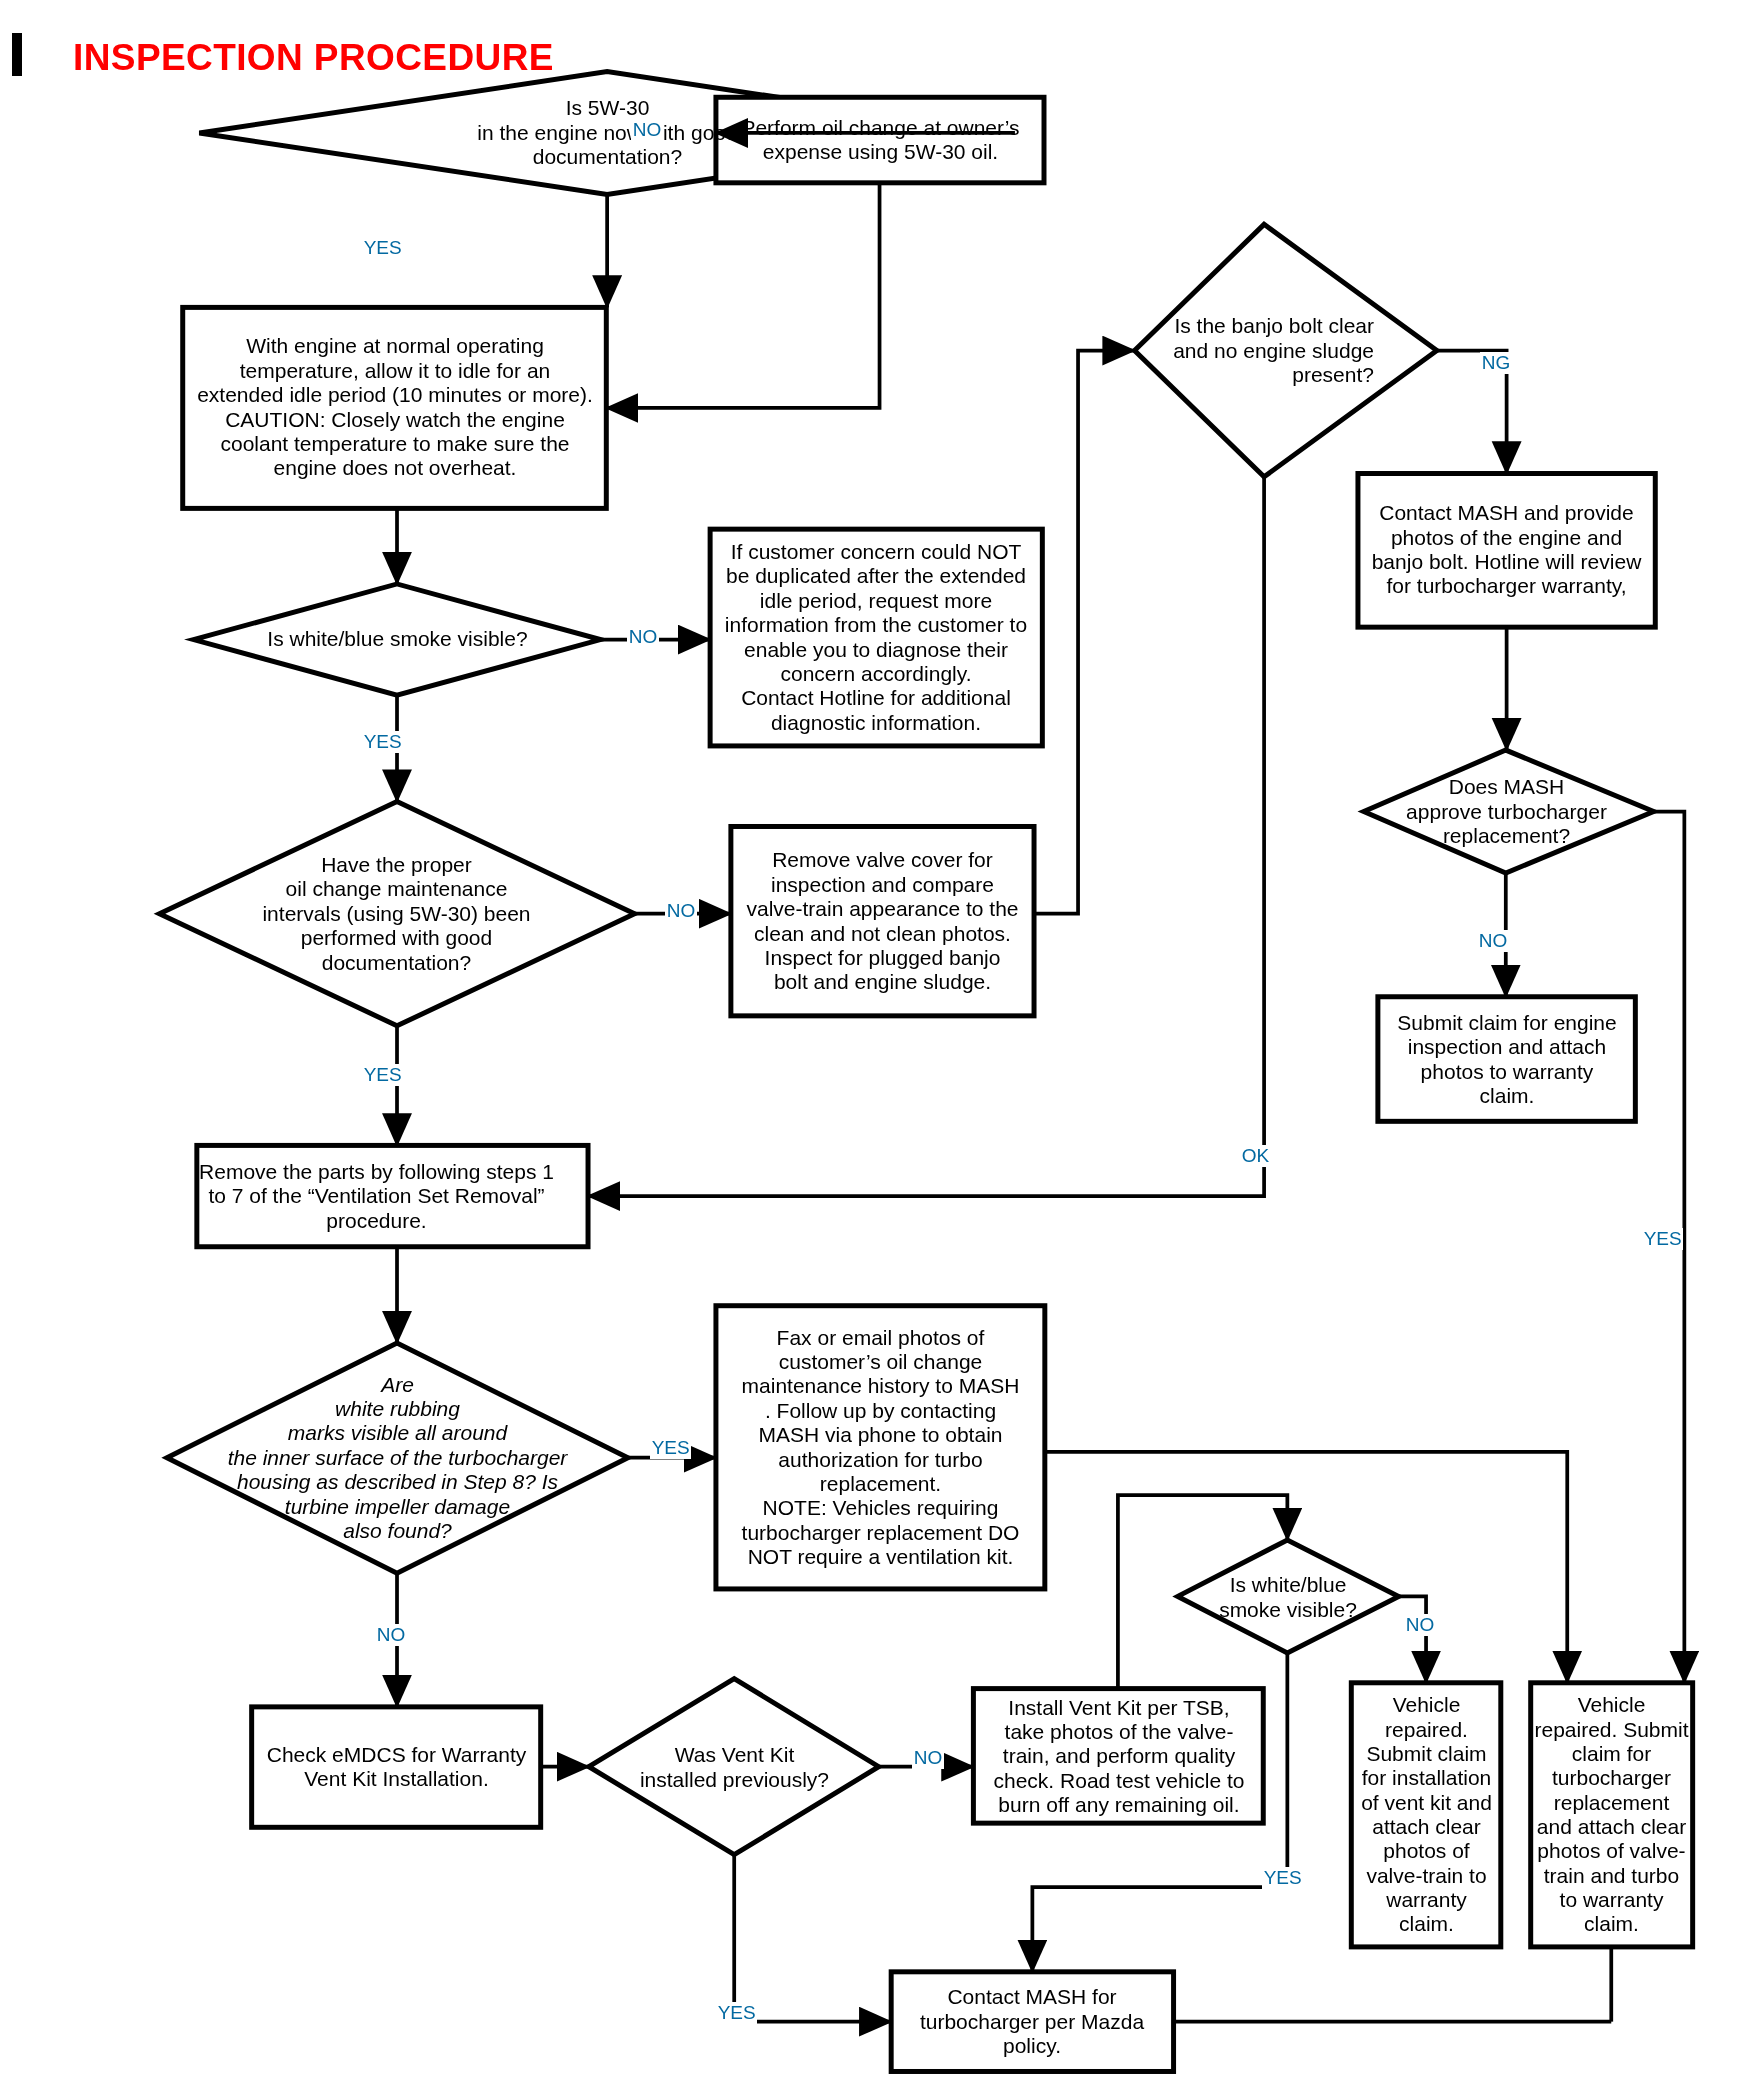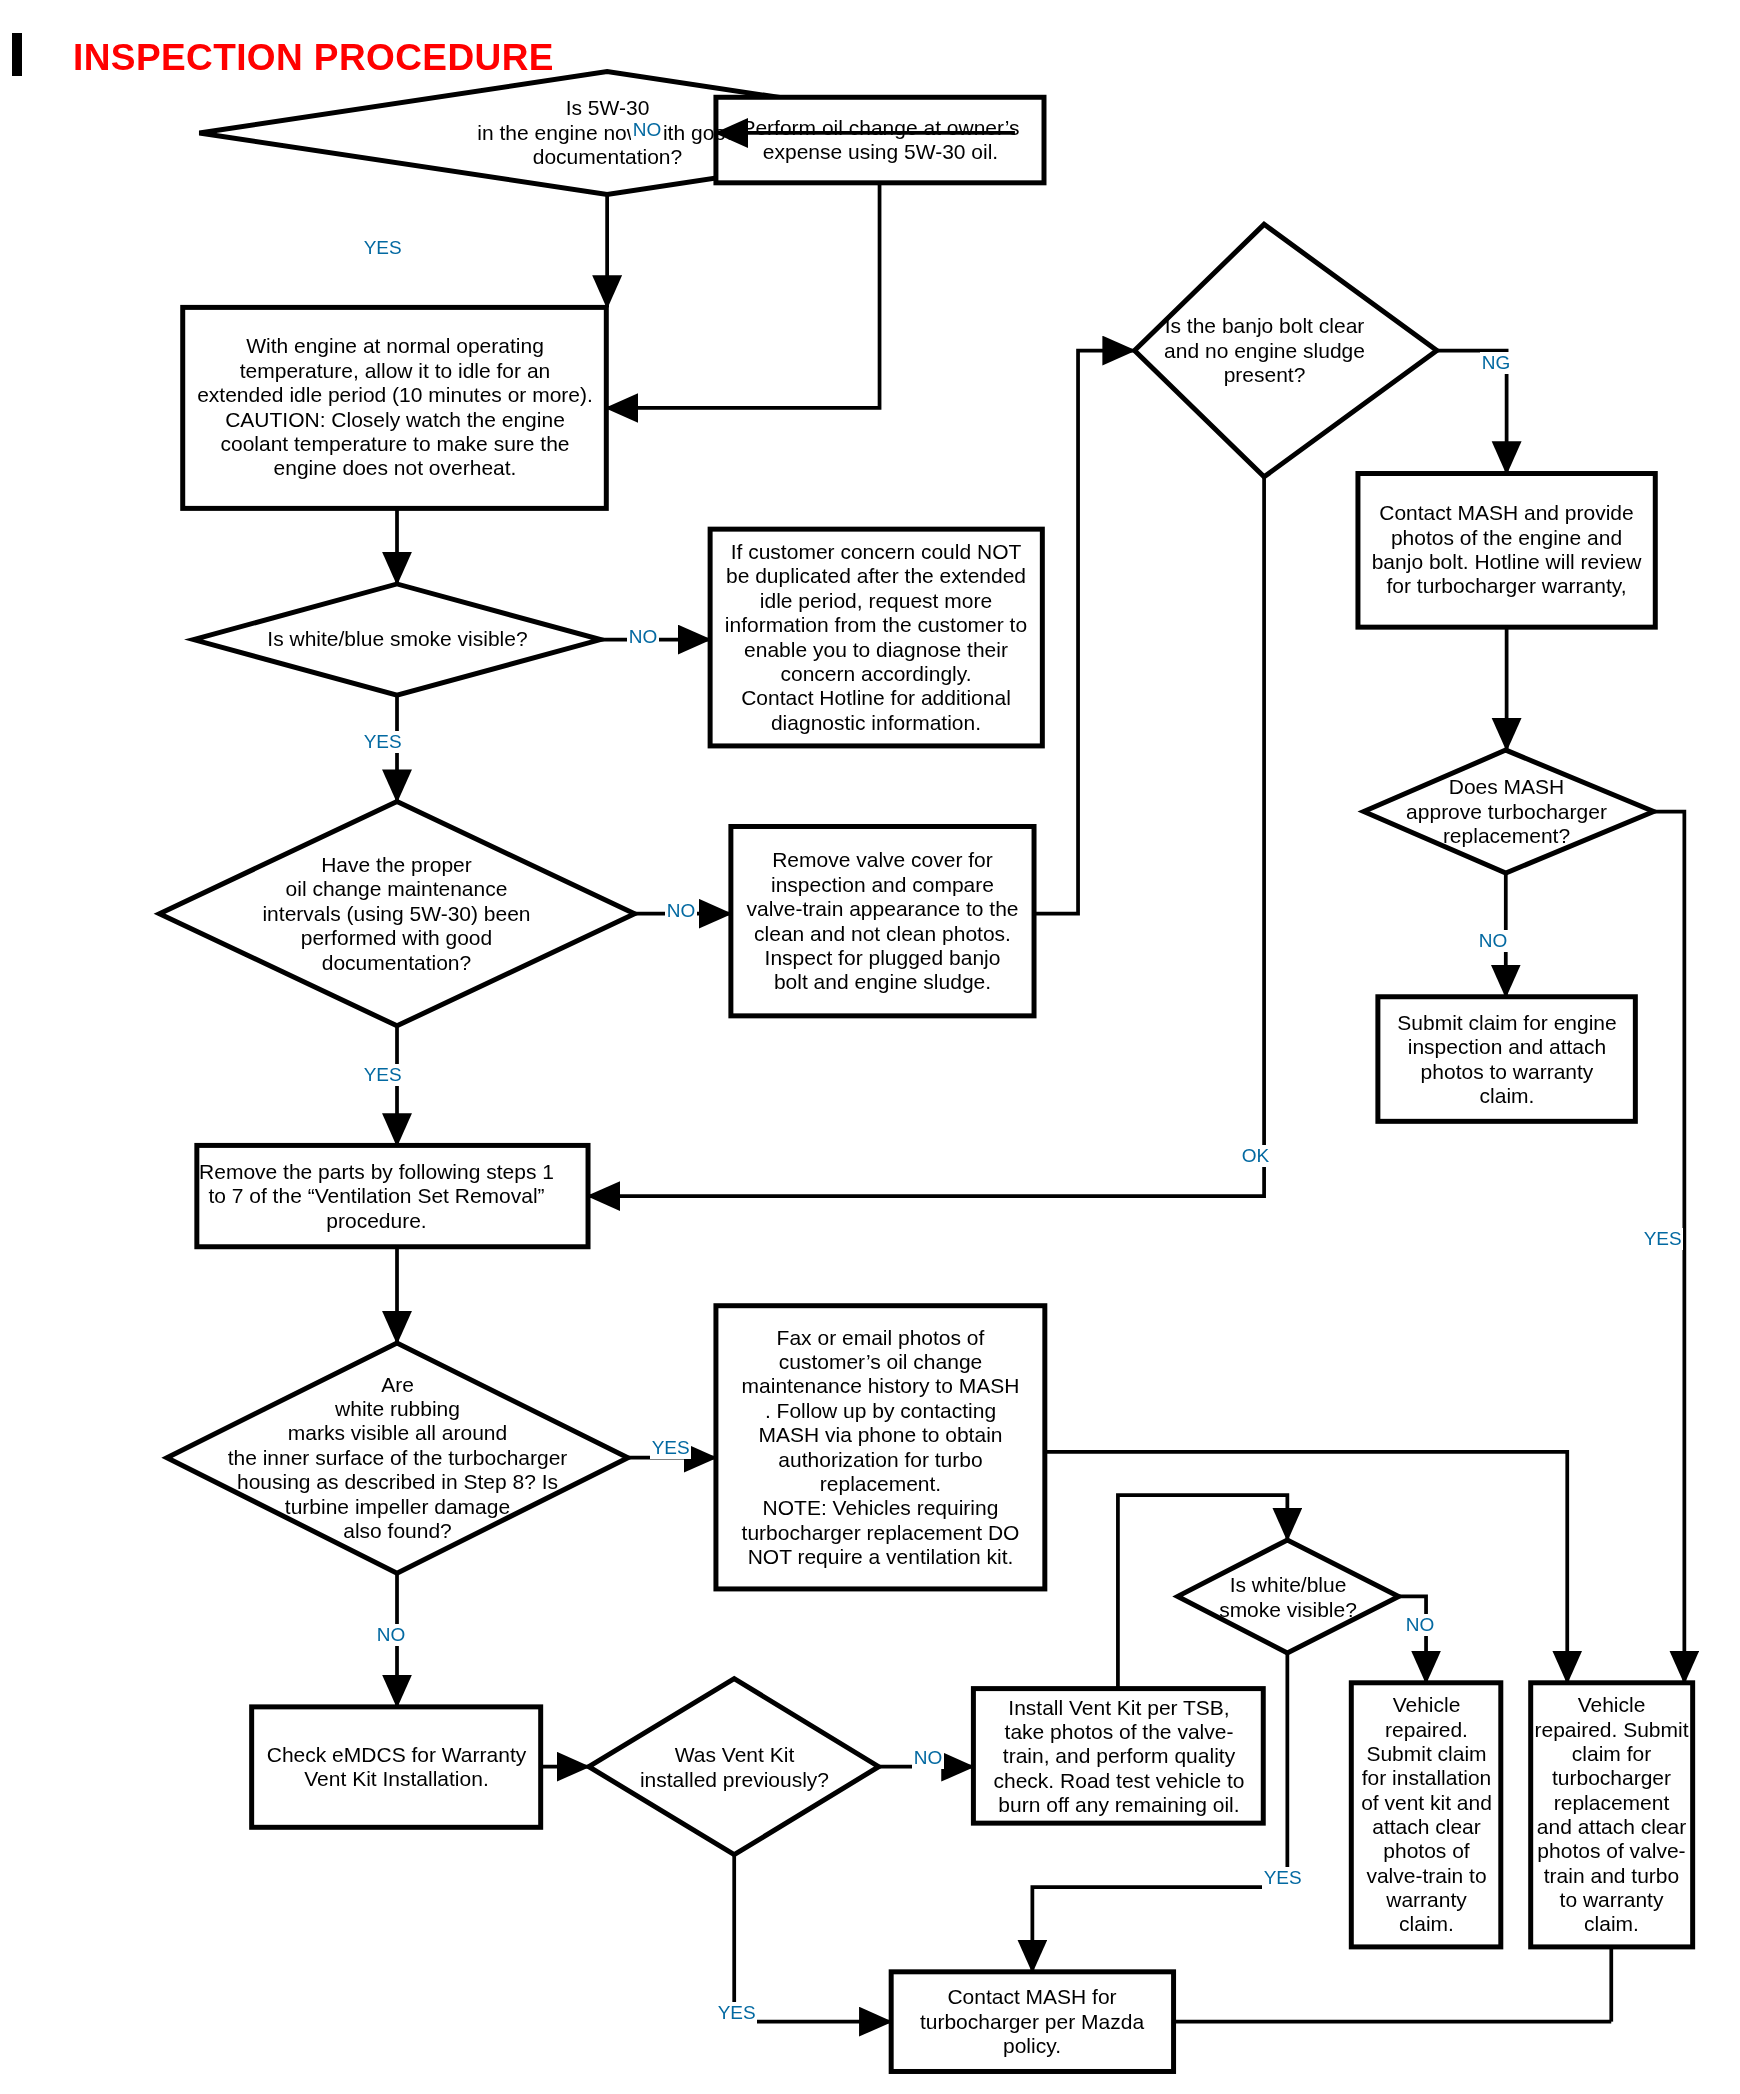--- a/index.html
+++ b/index.html
@@ -159,41 +159,41 @@
     </div>
 
   <div class="node-text" style="left:209px;top:849px;width:375px;height:130px;">
     <span>Have the proper<br>oil change maintenance<br>intervals (using 5W-30) been<br>performed with good<br>documentation?</span>
     </div>
 
   <div class="node-text" style="left:736px;top:832px;width:293px;height:179px;">
     <span>Remove valve cover for<br>inspection and compare<br>valve-train appearance to the<br>clean and not clean photos.<br>Inspect for plugged banjo<br>bolt and engine sludge.</span>
     </div>
 
-  <div class="node-text" style="left:1155px;top:311px;width:219px;height:80px;">
+  <div class="node-text" style="left:1155px;top:311px;width:219px;height:80px;text-align:right;">
     <span>Is the banjo bolt clear<br>and no engine sludge<br>present?</span>
     </div>
 
   <div class="node-text" style="left:1363px;top:478px;width:287px;height:144px;">
     <span>Contact MASH and provide<br>photos of the engine and<br>banjo bolt. Hotline will review<br>for turbocharger warranty,</span>
     </div>
 
   <div class="node-text" style="left:1385px;top:772px;width:243px;height:80px;justify-content:center;">
     <span>Does MASH<br>approve turbocharger<br>replacement?</span>
     </div>
 
   <div class="node-text" style="left:1383px;top:1002px;width:248px;height:115px;">
     <span>Submit claim for engine<br>inspection and attach<br>photos to warranty<br>claim.</span>
     </div>
 
   <div class="node-text" style="left:186px;top:1151px;width:381px;height:91px;">
     <span>Remove the parts by following steps 1<br>to 7 of the “Ventilation Set Removal”<br>procedure.</span>
     </div>
 
-  <div class="node-text" style="left:169px;top:1366px;width:457px;height:184px;">
+  <div class="node-text" style="left:169px;top:1366px;width:457px;height:184px;font-style:italic;">
     <span>Are<br>white rubbing<br>marks visible all around<br>the inner surface of the turbocharger<br>housing as described in Step 8? Is<br>turbine impeller damage<br>also found?</span>
     </div>
 
   <div class="node-text" style="left:721px;top:1311px;width:319px;height:273px;">
     <span>Fax or email photos of<br>customer’s oil change<br>maintenance history to MASH<br>. Follow up by contacting<br>MASH via phone to obtain<br>authorization for turbo<br>replacement.<br>NOTE: Vehicles requiring<br>turbocharger replacement DO<br>NOT require a ventilation kit.</span>
     </div>
 
   <div class="node-text" style="left:257px;top:1712px;width:279px;height:110px;">
     <span>Check eMDCS for Warranty<br>Vent Kit Installation.</span>
     </div>

